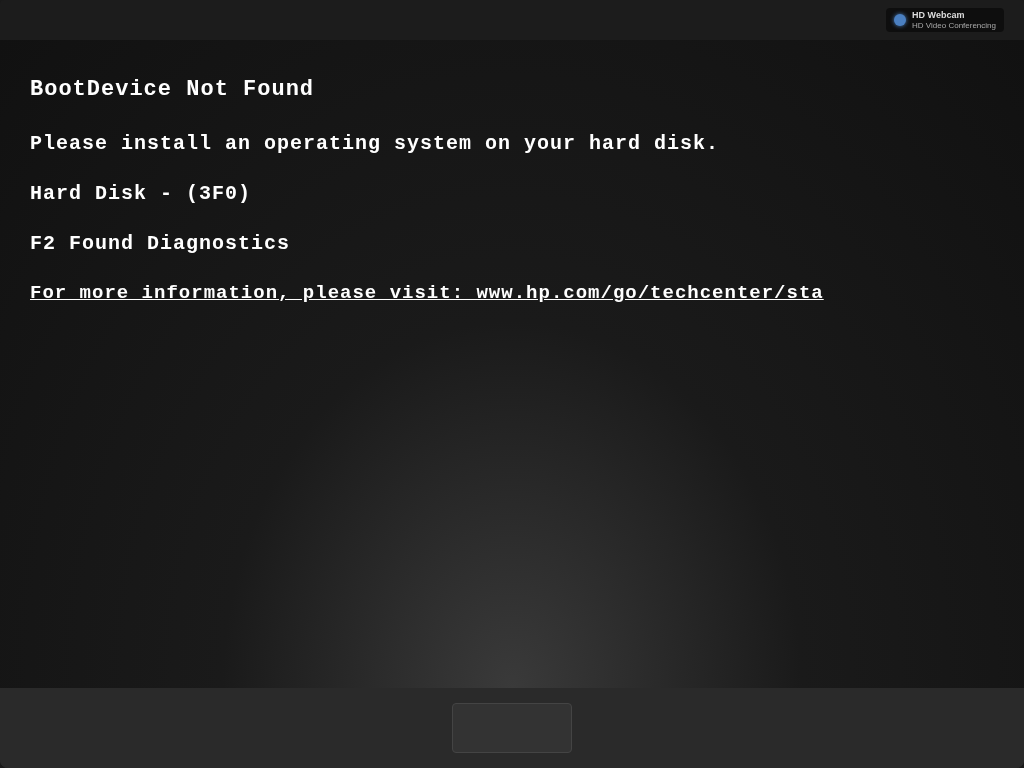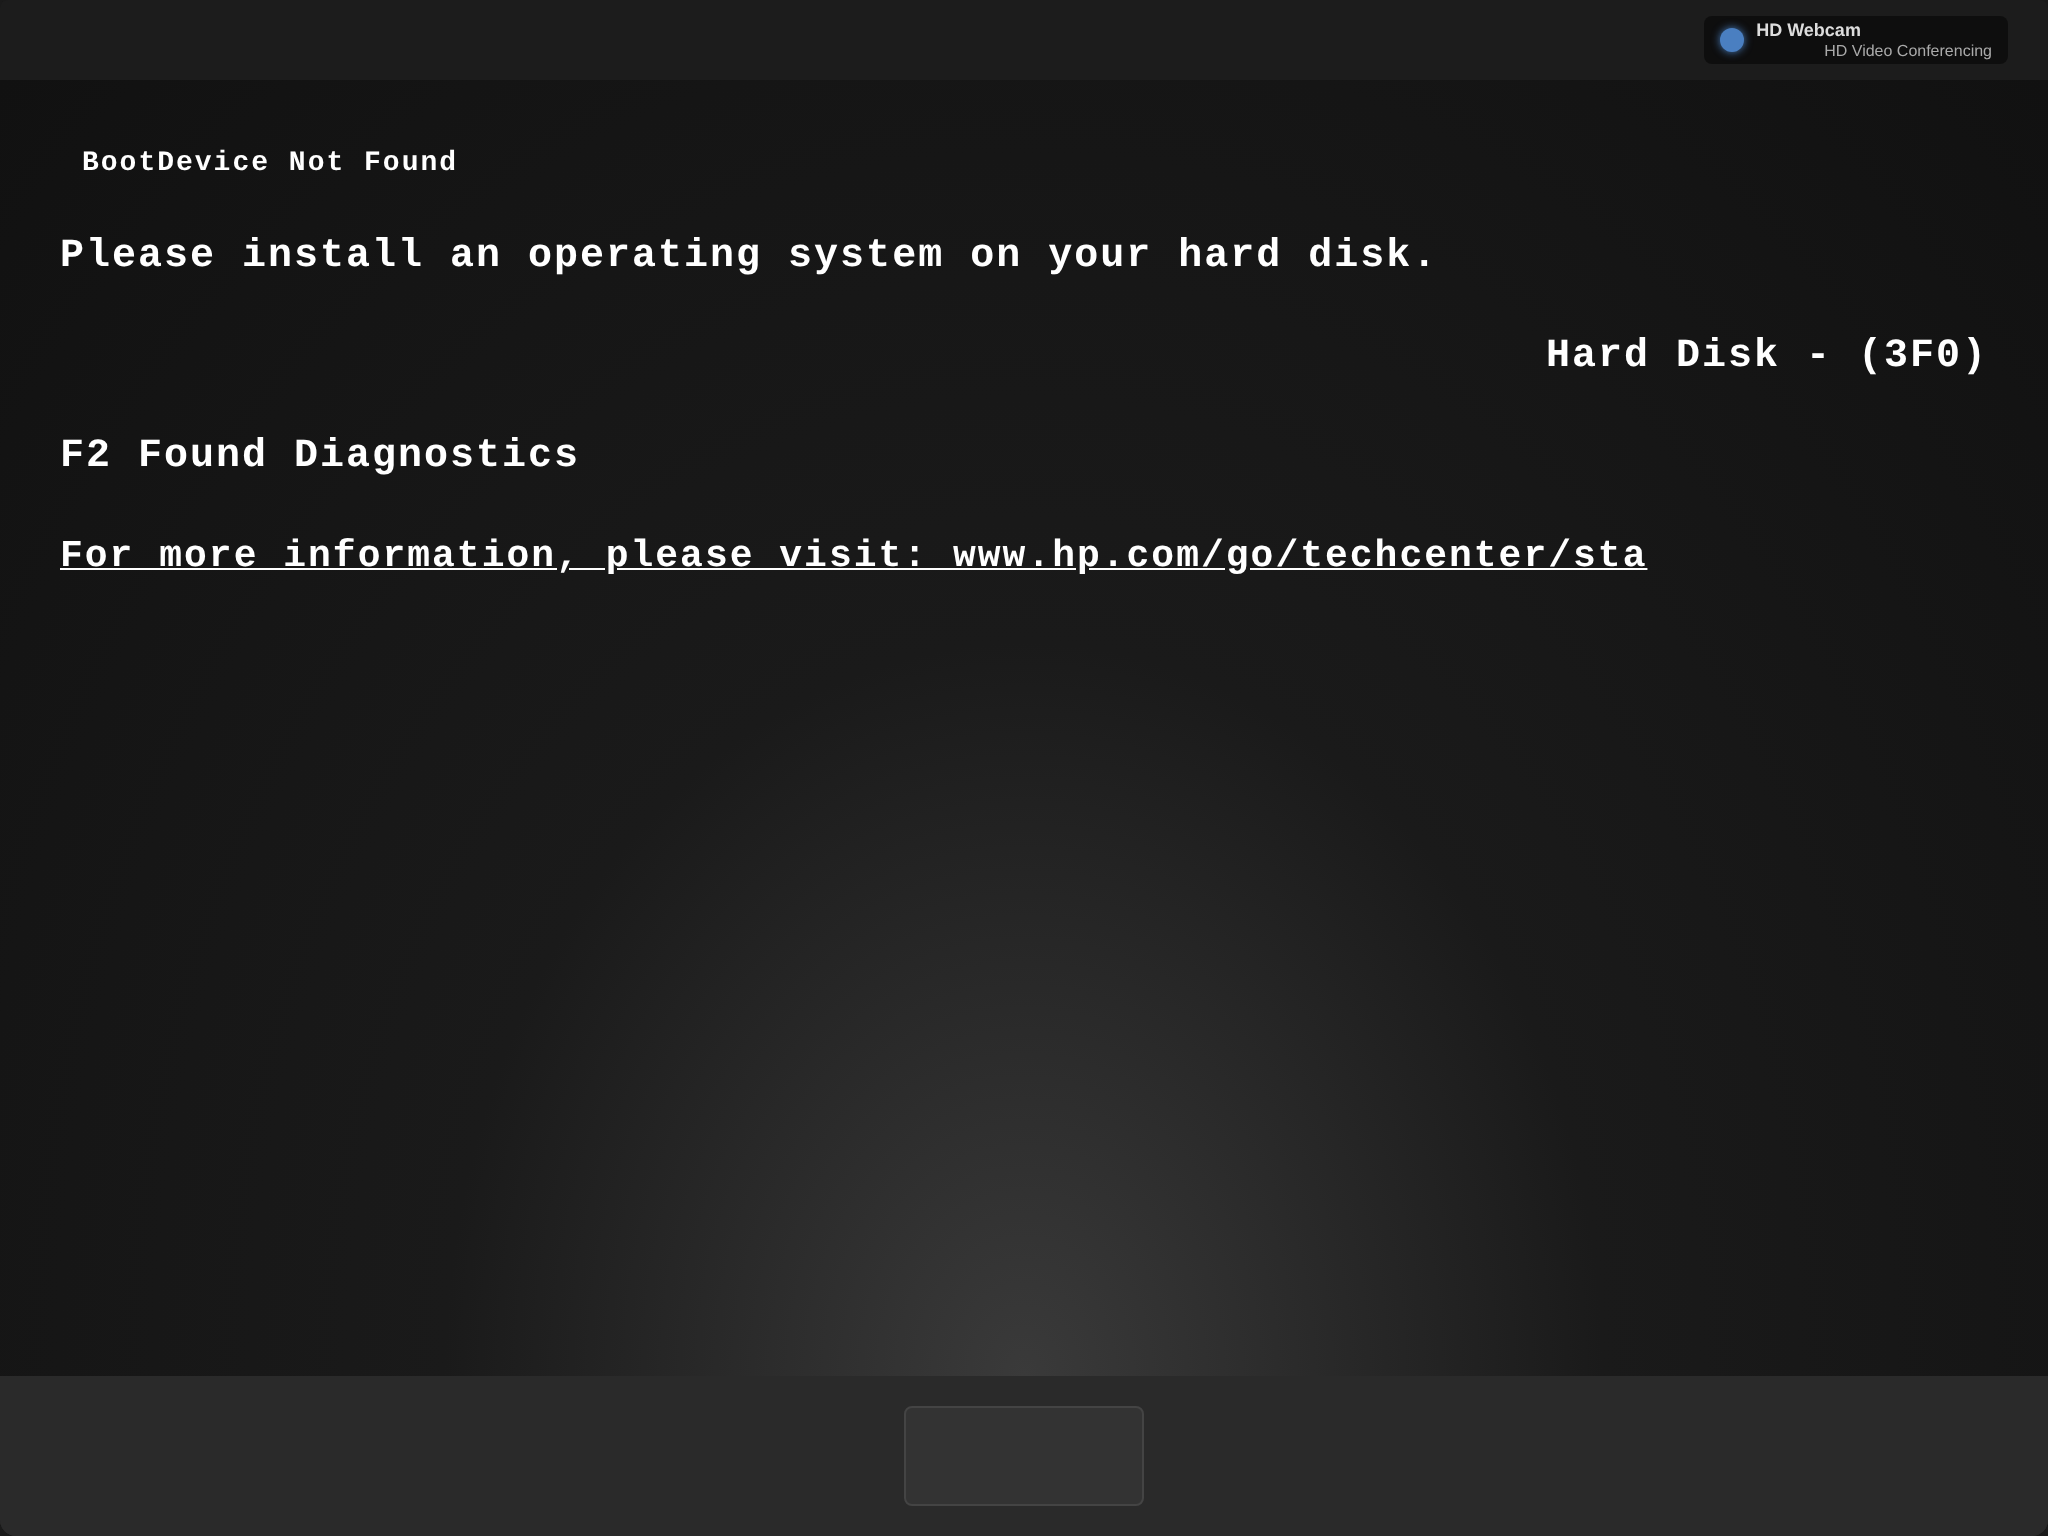--- a/index.html
+++ b/index.html
@@ -80,21 +80,20 @@
       display: block;
       font-weight: bold;
       font-size: 9px;
       color: #ddd;
     }
 
     .webcam-text .webcam-sub {
       display: block;
       font-size: 8px;
       color: #aaa;
-      margin-left: 34px;
     }
 
     
     .screen-content {
       position: absolute;
       top: 40px;
       left: 0;
       right: 0;
       bottom: 0;
       background: radial-gradient(ellipse at center bottom, #3a3a3a 0%, #1a1a1a 40%, #111 100%);
@@ -109,34 +108,32 @@
       letter-spacing: 0.05em;
     }
 
     .line {
       display: block;
       margin-bottom: 8px;
       font-weight: bold;
     }
 
     .line-title {
-      font-size: 14px;
+      font-size: 22px;
       margin-bottom: 16px;
-      margin-left: 11px;
     }
 
     .line-install {
       font-size: 20px;
       margin-bottom: 14px;
     }
 
     .line-harddisk {
       font-size: 20px;
       margin-bottom: 14px;
-      text-align: right;
     }
 
     .line-f2 {
       font-size: 20px;
       margin-bottom: 14px;
     }
 
     .line-info {
       font-size: 19px;
       text-decoration: underline;

